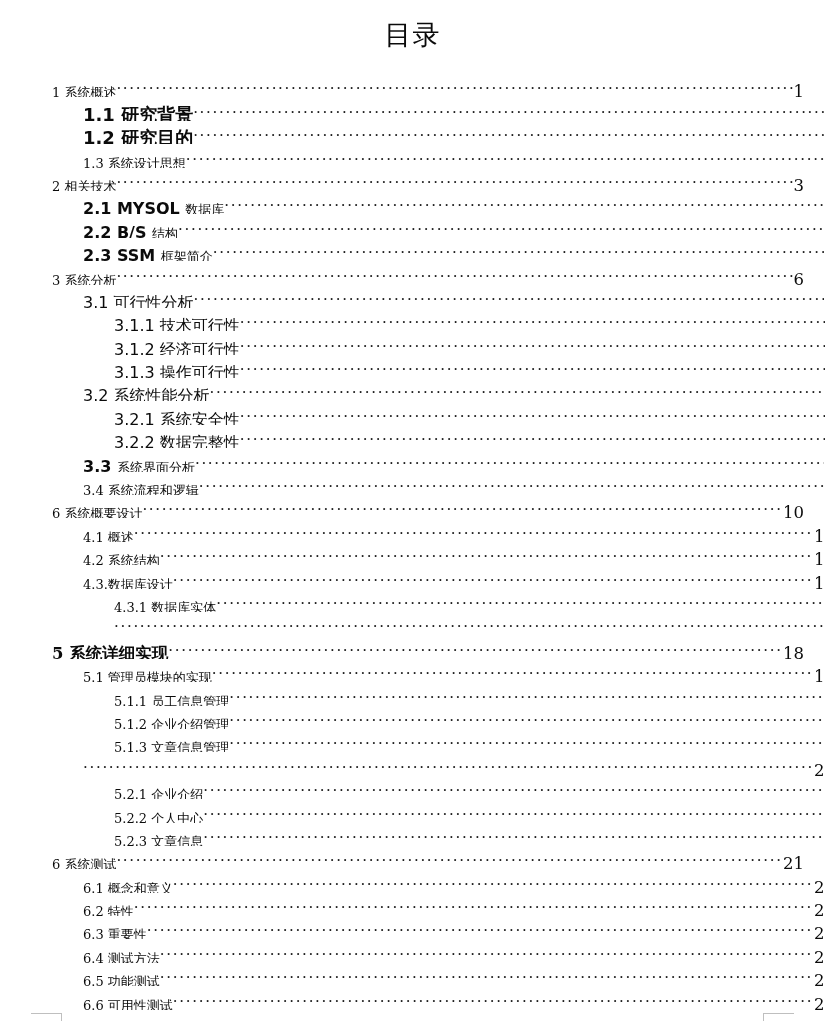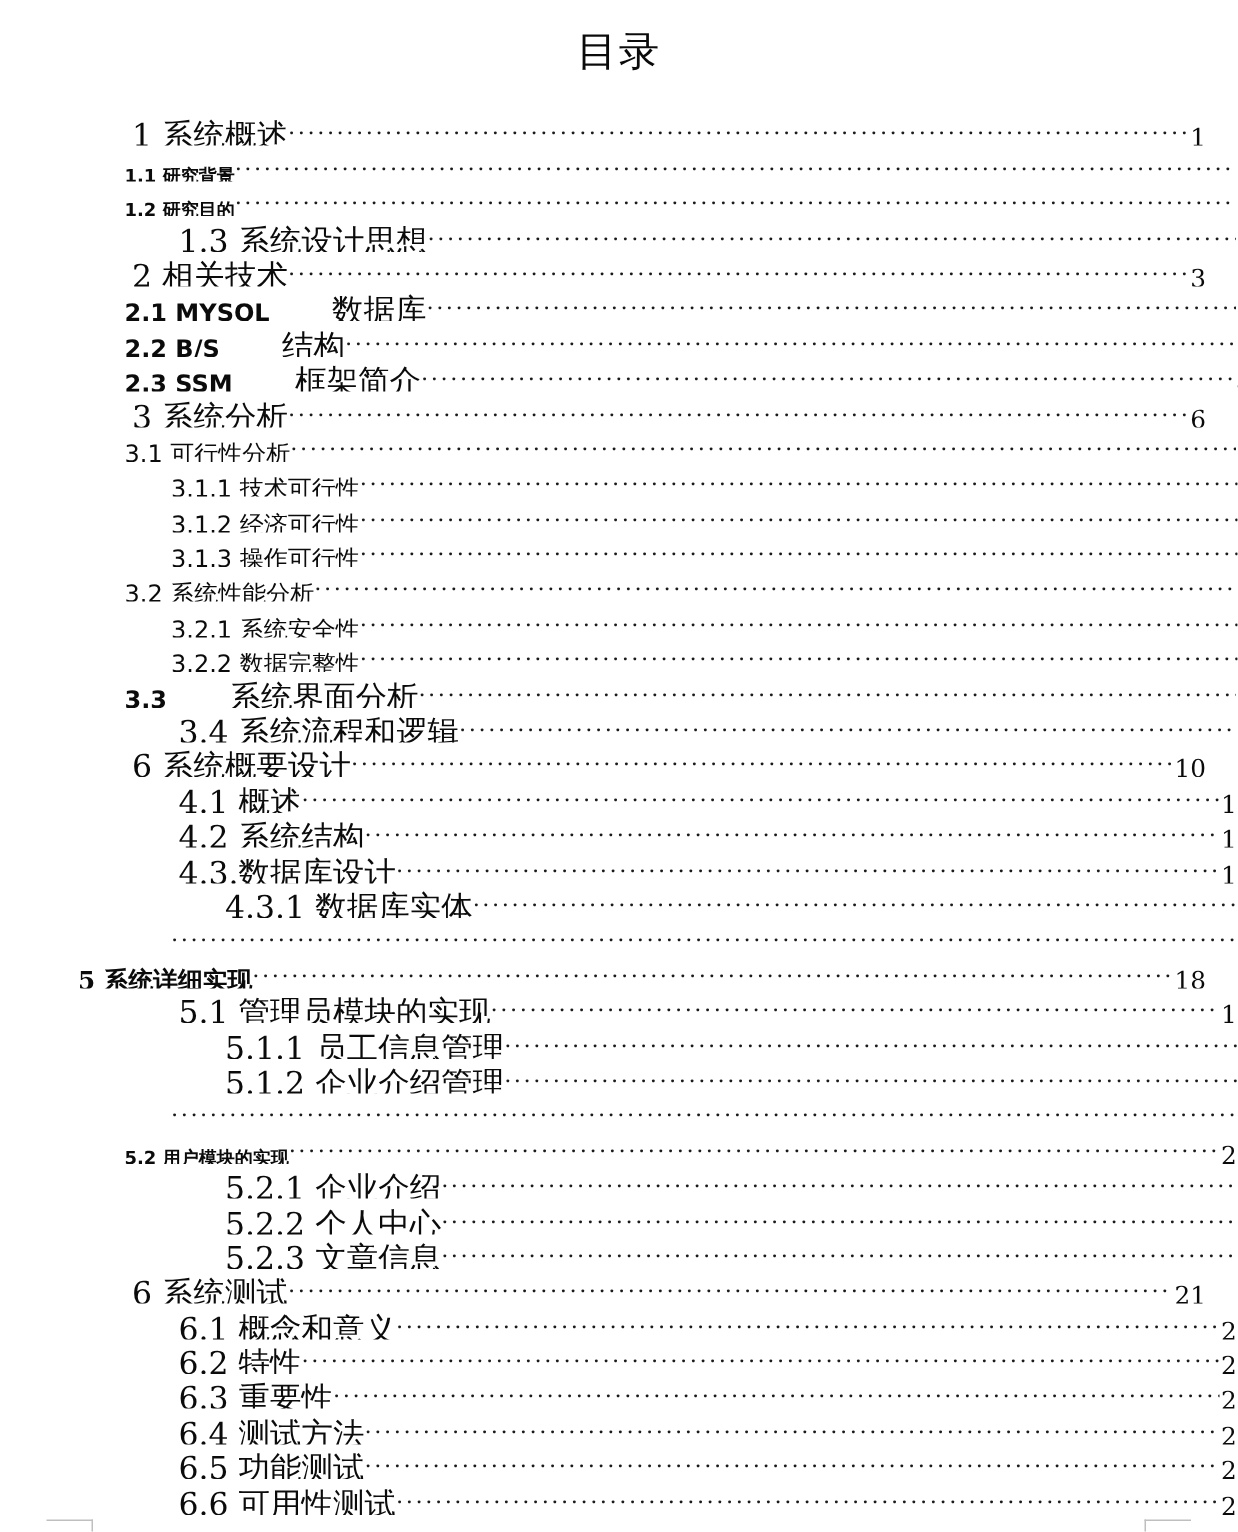--- a/index.html
+++ b/index.html
@@ -102,27 +102,26 @@
 
   
   .num-sans-b {
     font-family: "DejaVu Sans", "Liberation Sans", sans-serif;
     font-weight: bold;
     font-size: 16px;
   }
   .txt-serif {
     font-family: "DejaVu Serif", "Liberation Serif", serif;
     font-weight: normal;
-    font-size: 21px;
-    margin-left: 36px;
+    font-size: 13px;
   }
   .txt-sans-b {
     font-family: "DejaVu Sans", "Liberation Sans", sans-serif;
     font-weight: bold;
-    font-size: 12px;
+    font-size: 18px;
   }
   .txt-sans {
     font-family: "DejaVu Sans", "Liberation Sans", sans-serif;
     font-weight: normal;
     font-size: 16px;
   }
 
   
   .corner-mark {
     position: absolute;
@@ -280,24 +279,24 @@
       </div>
       <div class="toc-entry lvl-3">
         <span class="e-label"><span class="txt-serif">5.1.1 员工信息管理</span></span>
         <span class="e-leader"></span>
       </div>
       <div class="toc-entry lvl-3">
         <span class="e-label"><span class="txt-serif">5.1.2 企业介绍管理</span></span>
         <span class="e-leader"></span>
       </div>
       <div class="toc-entry lvl-3">
-        <span class="e-leader"></span>
-      </div>
-      <div class="toc-entry lvl-2">
-        <span class="e-label"><span class="txt-sans-b">5.2  用户模块的实现</span></span>
+        <span class="e-label"><span class="txt-serif">5.1.3 文章信息管理</span></span>
+        <span class="e-leader"></span>
+      </div>
+      <div class="toc-entry lvl-2">
         <span class="e-leader"></span>
         <span class="e-page">20</span>
       </div>
       <div class="toc-entry lvl-3">
         <span class="e-label"><span class="txt-serif">5.2.1  企业介绍</span></span>
         <span class="e-leader"></span>
       </div>
       <div class="toc-entry lvl-3">
         <span class="e-label"><span class="txt-serif">5.2.2  个人中心</span></span>
         <span class="e-leader"></span>

